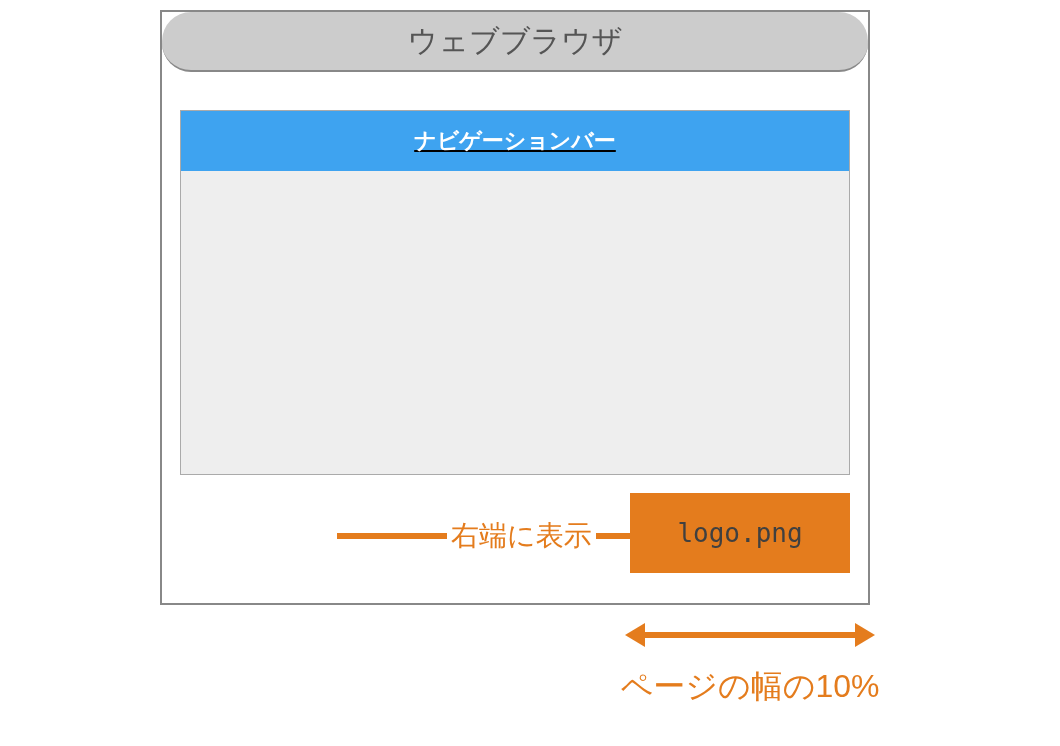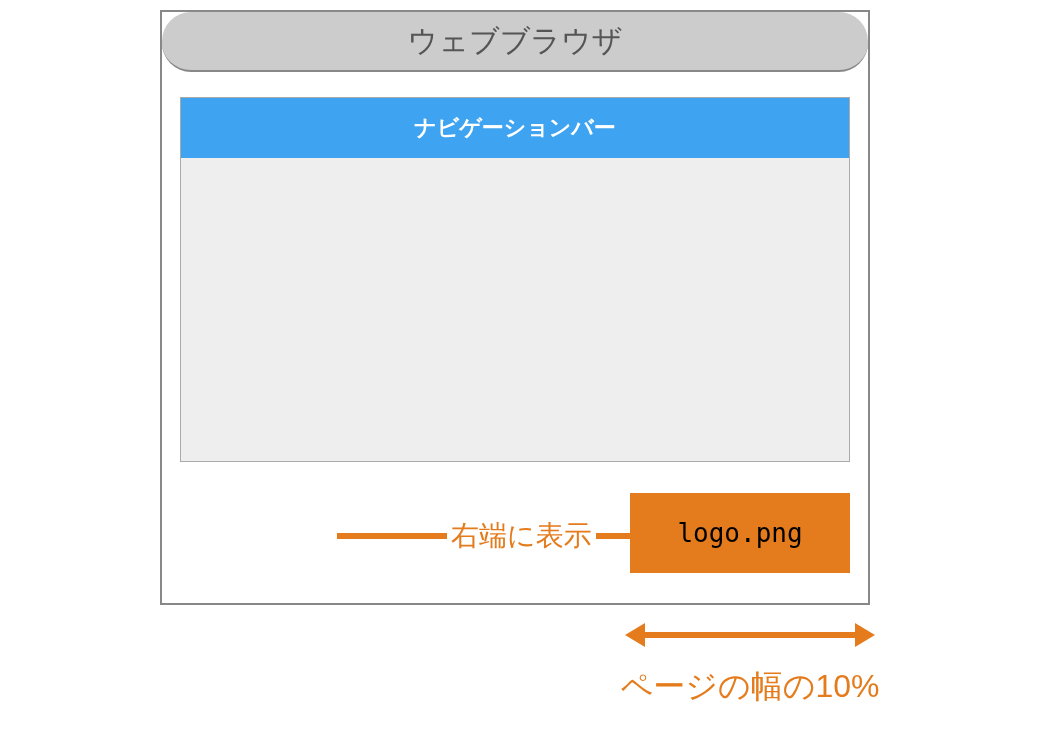--- a/index.html
+++ b/index.html
@@ -27,23 +27,24 @@
       background: #ccc;
       display: flex;
       align-items: center;
       justify-content: center;
       font-size: 30px;
       color: #555;
       border-bottom: 2px solid #888;
       border-radius: 29px;
     }
     .browser-body {
-      padding: 25px 18px 18px 18px;
+      padding: 38px 18px 18px 18px;
       height: calc(100% - 60px);
       position: relative;
+      text-decoration: underline;
     }
     .page-container {
       width: 100%;
       height: 365px;
       border: 1px solid #aaa;
       background: #eee;
     }
     .navbar {
       height: 60px;
       background: #3ea3f0;
@@ -54,21 +55,21 @@
       font-weight: 700;
       font-size: 22px;
     }
     .logo-box {
       position: absolute;
       right: 18px;
       bottom: 30px;
       width: 220px;
       height: 80px;
       background: #e47c1d;
-      color: #000000;
+      color: #404040;
       display: flex;
       align-items: center;
       justify-content: center;
       font-family: "Menlo", "Consolas", monospace;
       font-size: 26px;
     }
     .arrow-annotation {
       position: absolute;
       left: 175px;
       bottom: 42px;

